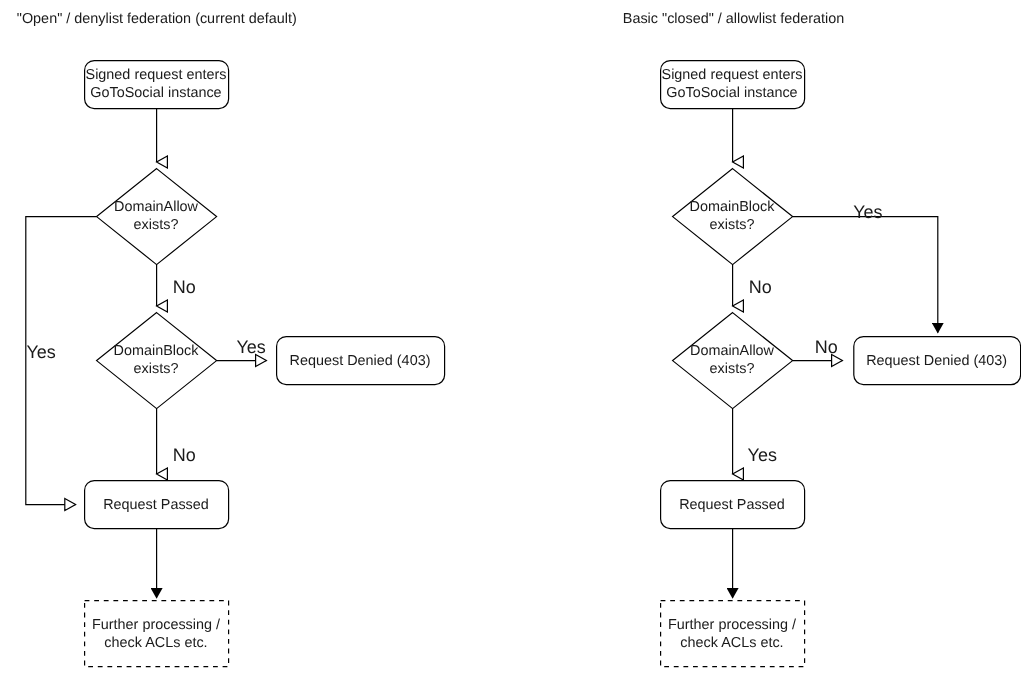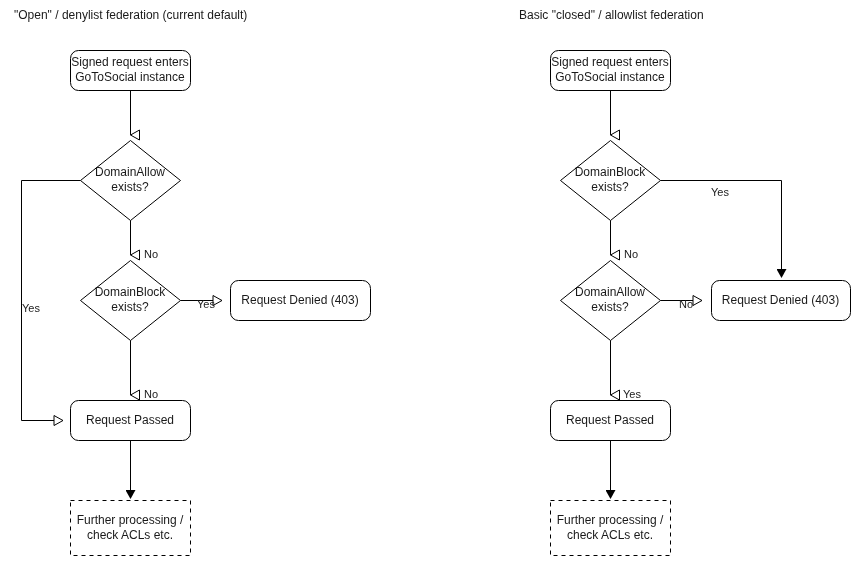--- a/index.html
+++ b/index.html
@@ -38,25 +38,24 @@
     justify-content: center;
     text-align: center;
     font-size: 12px;
     line-height: 15px;
     color: #1a1a1a;
     pointer-events: none;
     white-space: pre-line;
   }
   .edge-label {
     position: absolute;
-    font-size: 11px;
+    font-size: 15px;
     line-height: 12px;
     color: #1a1a1a;
     white-space: nowrap;
-    margin-top: 14px;
   }
 </style>
 </head>
 <body>
 
 <svg id="canvas" viewBox="0 0 851 561" xmlns="http://www.w3.org/2000/svg">
   <defs>
     <marker id="openArrowDown" markerWidth="12" markerHeight="12" refX="6" refY="10" orient="auto" markerUnits="userSpaceOnUse">
       <path d="M1,1 L11,1 L6,10 Z" fill="#ffffff" stroke="#000000" stroke-width="1"></path>
     </marker>

